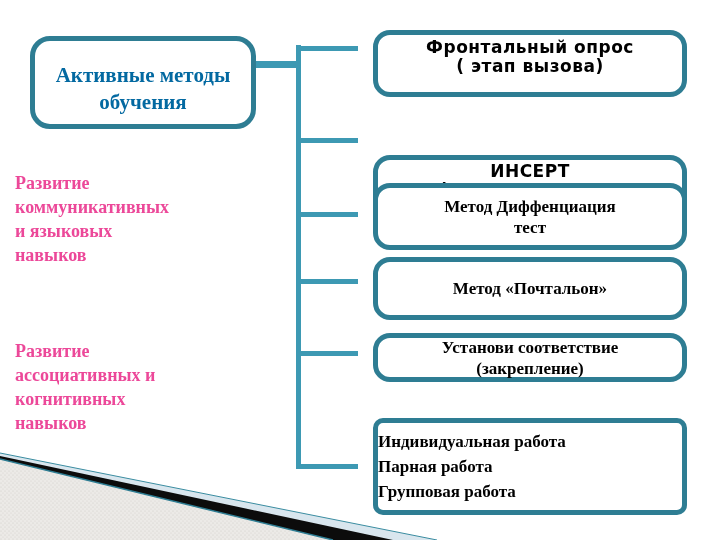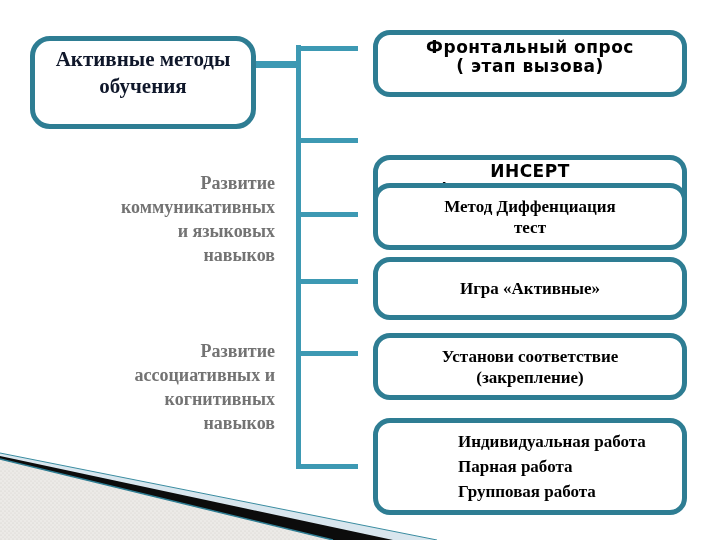--- a/index.html
+++ b/index.html
@@ -7,52 +7,52 @@
     position:relative;width:720px;height:540px;background:#ffffff;
     overflow:hidden;font-family:"Liberation Serif",serif;
   }
   
   .title-box{
     position:absolute;left:30px;top:36px;width:226px;height:93px;
     box-sizing:border-box;border:5px solid #2E7D93;border-radius:20px;
     background:#ffffff;display:flex;justify-content:center;
   }
   .title-box .txt{
-    margin-top:5px;font-weight:bold;font-size:21px;line-height:27px;
-    color:#0f172a;text-align:center;white-space:pre-line;
+    margin-top:21px;font-weight:bold;font-size:21px;line-height:27px;
+    color:#0369a1;text-align:center;white-space:pre-line;
   }
   
   .conn{position:absolute;background:#3D99B3;}
   .conn-trunk{left:256px;top:61px;width:45px;height:7px;}
   .conn-vert{left:296px;top:45px;width:5px;height:424px;}
   .stub{left:301px;width:57px;height:5px;}
   .stub1{top:46px;} .stub2{top:138px;} .stub3{top:212px;}
   .stub4{top:279px;} .stub5{top:351px;} .stub6{top:464px;}
   
   .note{
-    position:absolute;left:15px;width:260px;text-align:right;
-    font-weight:bold;font-size:18px;line-height:24px;color:#737373;
+    position:absolute;left:15px;width:260px;text-align:left;
+    font-weight:bold;font-size:18px;line-height:24px;color:#ec4899;
     white-space:pre-line;
   }
   .note1{top:171px;} .note2{top:339px;}
   
   .mbox{
     position:absolute;left:373px;width:314px;box-sizing:border-box;
     border:5px solid #2E7D93;border-radius:17px;background:#ffffff;
     display:flex;flex-direction:column;justify-content:center;align-items:center;
     text-align:center;color:#000;white-space:pre-line;font-weight:bold;
   }
   .sans{font-family:"DejaVu Sans",sans-serif;font-size:17px;line-height:19px;letter-spacing:.5px;}
   .serif{font-family:Liberation Serif, serif;font-size:17px;line-height:21px;}
   .b1{top:30px;height:67px;justify-content:flex-start;padding-top:3px;}
   .b2{top:107px;height:70px;margin-top:48px;}
   .b3{top:183px;height:67px;}
   .b4{top:257px;height:63px;}
-  .b5{top:333px;height:67px;}
-  .b6{top:418px;height:97px;align-items:flex-start;padding-left:80px;text-align:left;line-height:25px;}
+  .b5{top:333px;height:49px;}
+  .b6{top:418px;height:97px;align-items:flex-start;text-align:left;line-height:25px;border-radius:10px;}
   
   .corner{position:absolute;left:0;top:450px;width:440px;height:90px;}
 </style>
 </head>
 <body>
 
 <div class="slide">
 
   <div class="title-box">
     <div class="txt">Активные методы
@@ -77,21 +77,21 @@
 когнитивных
 навыков</div>
 
   <div class="mbox sans b1">Фронтальный опрос
 ( этап вызова)</div>
   <div class="mbox sans b2">ИНСЕРТ
 (Изучение нового
 материала )</div>
   <div class="mbox serif b3">Метод Диффенциация
 тест</div>
-  <div class="mbox serif b4">Игра «Активные»</div>
+  <div class="mbox serif b4">Метод «Почтальон»</div>
   <div class="mbox serif b5">Установи соответствие
 (закрепление)</div>
   <div class="mbox serif b6">Индивидуальная работа
 Парная работа
 Групповая работа</div>
 
   <svg class="corner" viewBox="0 0 440 90">
     <defs>
       <pattern id="dots" width="4" height="4" patternUnits="userSpaceOnUse">
         <rect width="4" height="4" fill="#ECEAE7"></rect>

